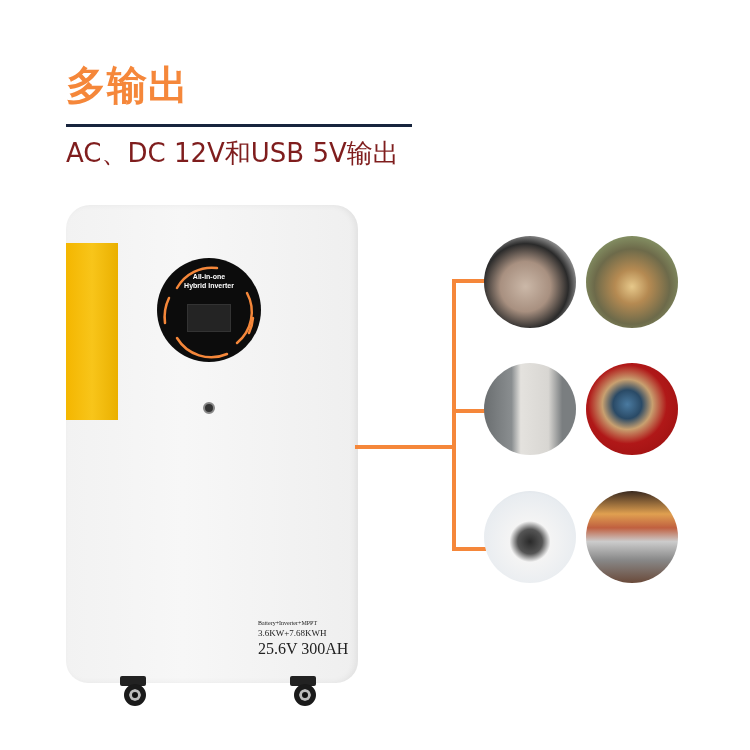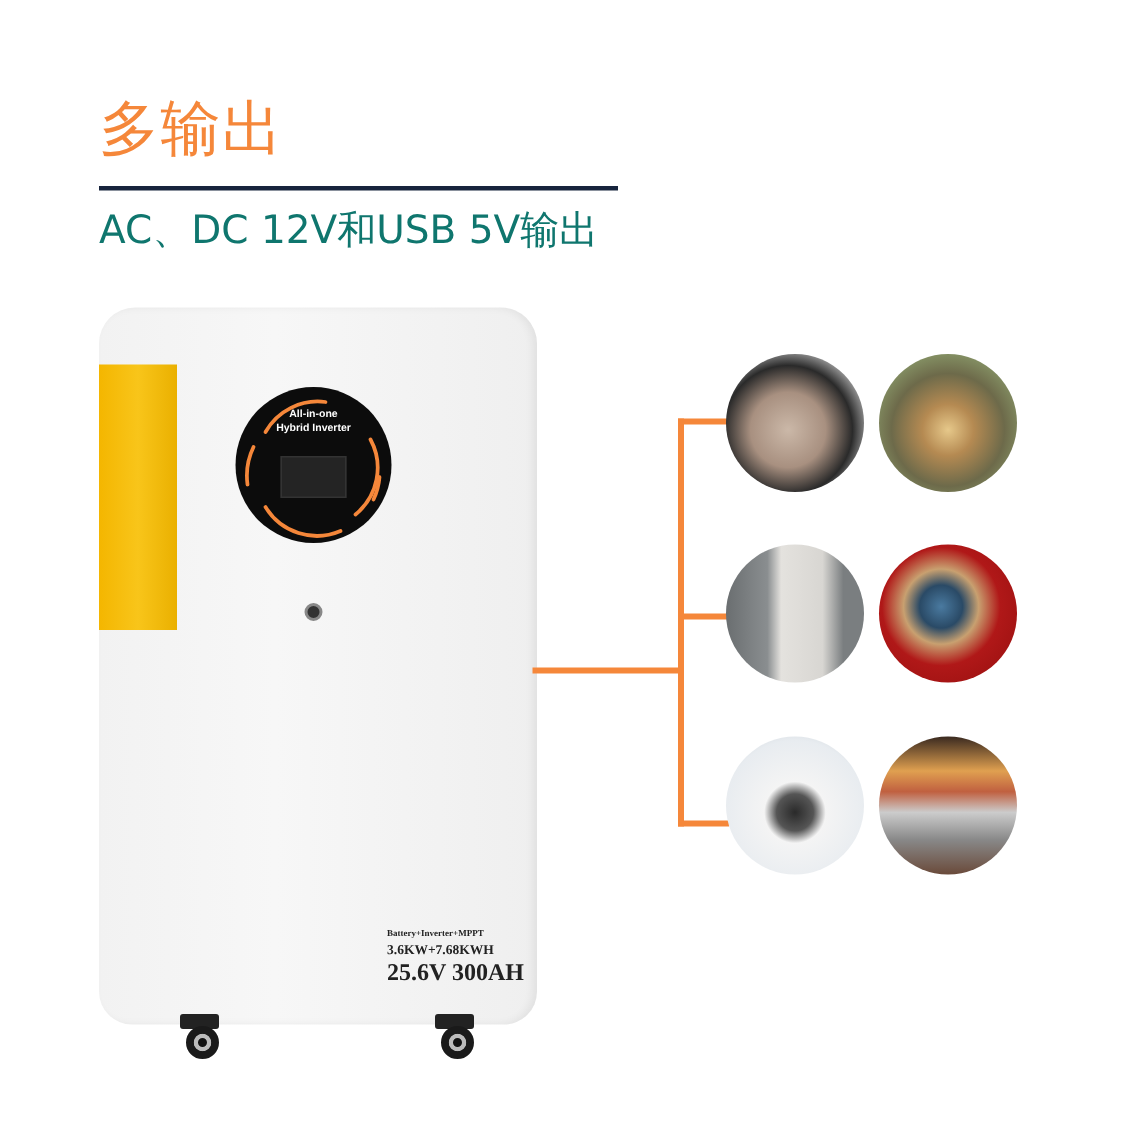--- a/index.html
+++ b/index.html
@@ -1,28 +1,28 @@
 <!DOCTYPE html>
 <html><head>
 <meta charset="utf-8">
 <style>
 *{margin:0;padding:0;box-sizing:border-box;}
 body{width:750px;height:750px;background:#fff;position:relative;overflow:hidden;font-family:"Liberation Sans","DejaVu Sans",sans-serif;}
-.title{position:absolute;left:66px;top:58px;font-size:40px;font-weight:normal;color:#f5873a;letter-spacing:1px;font-family:"DejaVu Sans",sans-serif;}
+.title{position:absolute;left:66px;top:58px;font-size:40px;font-weight:bold;color:#f5873a;letter-spacing:1px;font-family:"DejaVu Sans",sans-serif;}
 .rule{position:absolute;left:66px;top:124px;width:346px;height:3px;background:#17243d;}
-.subtitle{position:absolute;left:66px;top:136px;font-size:26px;color:#0f766e;font-family:"DejaVu Sans",sans-serif;}
+.subtitle{position:absolute;left:66px;top:136px;font-size:26px;color:#7f1d1d;font-family:"DejaVu Sans",sans-serif;}
 .cabinet{position:absolute;left:66px;top:205px;width:292px;height:478px;background:linear-gradient(90deg,#f2f2f2,#f7f7f7 40%,#efefef);border-radius:24px 24px 22px 22px;box-shadow:inset -3px 0 6px rgba(0,0,0,0.06);}
 .yellow-panel{position:absolute;left:66px;top:243px;width:52px;height:177px;background:linear-gradient(90deg,#f4b600,#f8c51a 50%,#eab000);}
 .display{position:absolute;left:157px;top:258px;width:104px;height:104px;border-radius:50%;background:#0c0c0c;}
 .display svg{position:absolute;left:0;top:0;}
 .display .t1{position:absolute;left:0;width:104px;top:15px;text-align:center;color:#fff;font-size:7px;font-weight:bold;}
 .display .t2{position:absolute;left:0;width:104px;top:24px;text-align:center;color:#fff;font-size:7px;font-weight:bold;}
 .screen{position:absolute;left:30px;top:46px;width:44px;height:28px;background:#242424;border:1px solid #333;}
 .lock{position:absolute;left:203px;top:402px;width:12px;height:12px;border-radius:50%;background:#333;border:2px solid #888;}
-.spec{position:absolute;left:258px;font-family:"Liberation Serif","DejaVu Serif",serif;font-weight:bold;color:#222;}
+.spec{position:absolute;left:258px;font-family:"Liberation Serif","DejaVu Serif",serif;font-weight:normal;color:#222;}
 .spec1{top:620px;font-size:6px;}
 .spec2{top:628px;font-size:9px;}
 .spec3{top:640px;font-size:16px;}
 .wheel{position:absolute;top:676px;width:30px;height:32px;}
 .wheel .bracket{position:absolute;left:0;top:0;width:26px;height:10px;background:#222;border-radius:2px;}
 .wheel .tire{position:absolute;left:4px;top:8px;width:22px;height:22px;border-radius:50%;background:#111;border:5px solid #1a1a1a;box-shadow:inset 0 0 0 3px #bbb;}
 .line{position:absolute;background:#f5873a;}
 .circle{position:absolute;width:92px;height:92px;border-radius:50%;overflow:hidden;}
 </style>
 </head>

